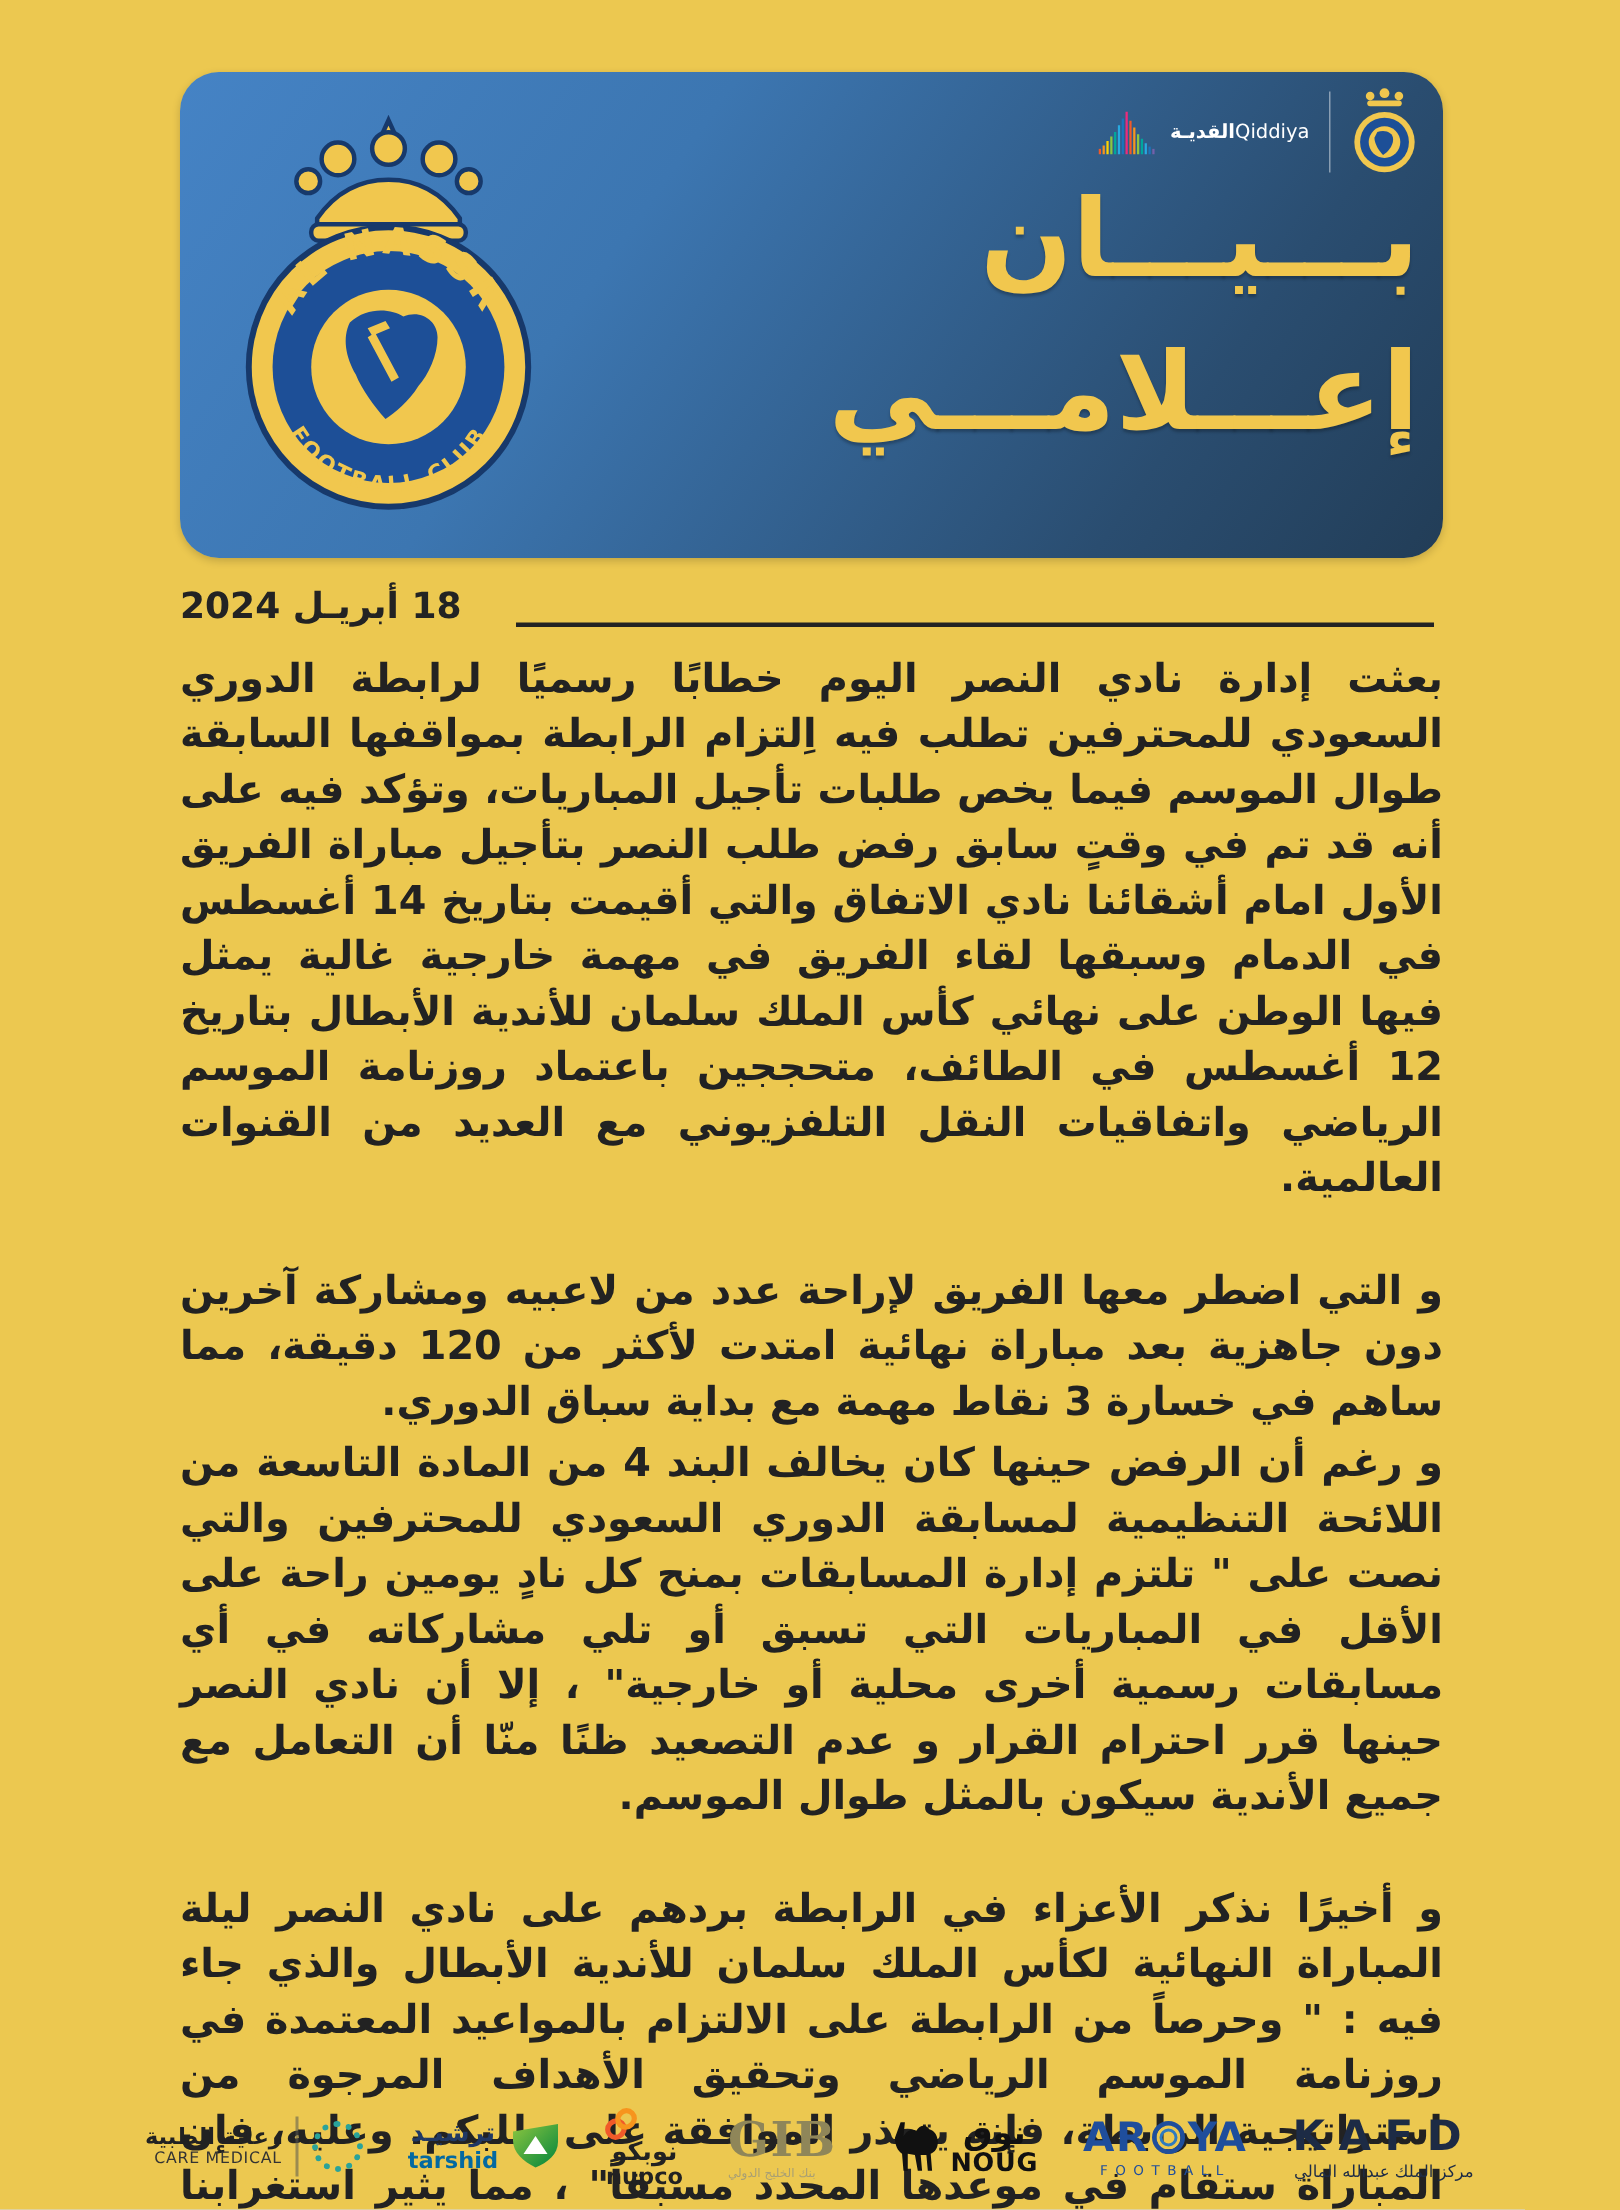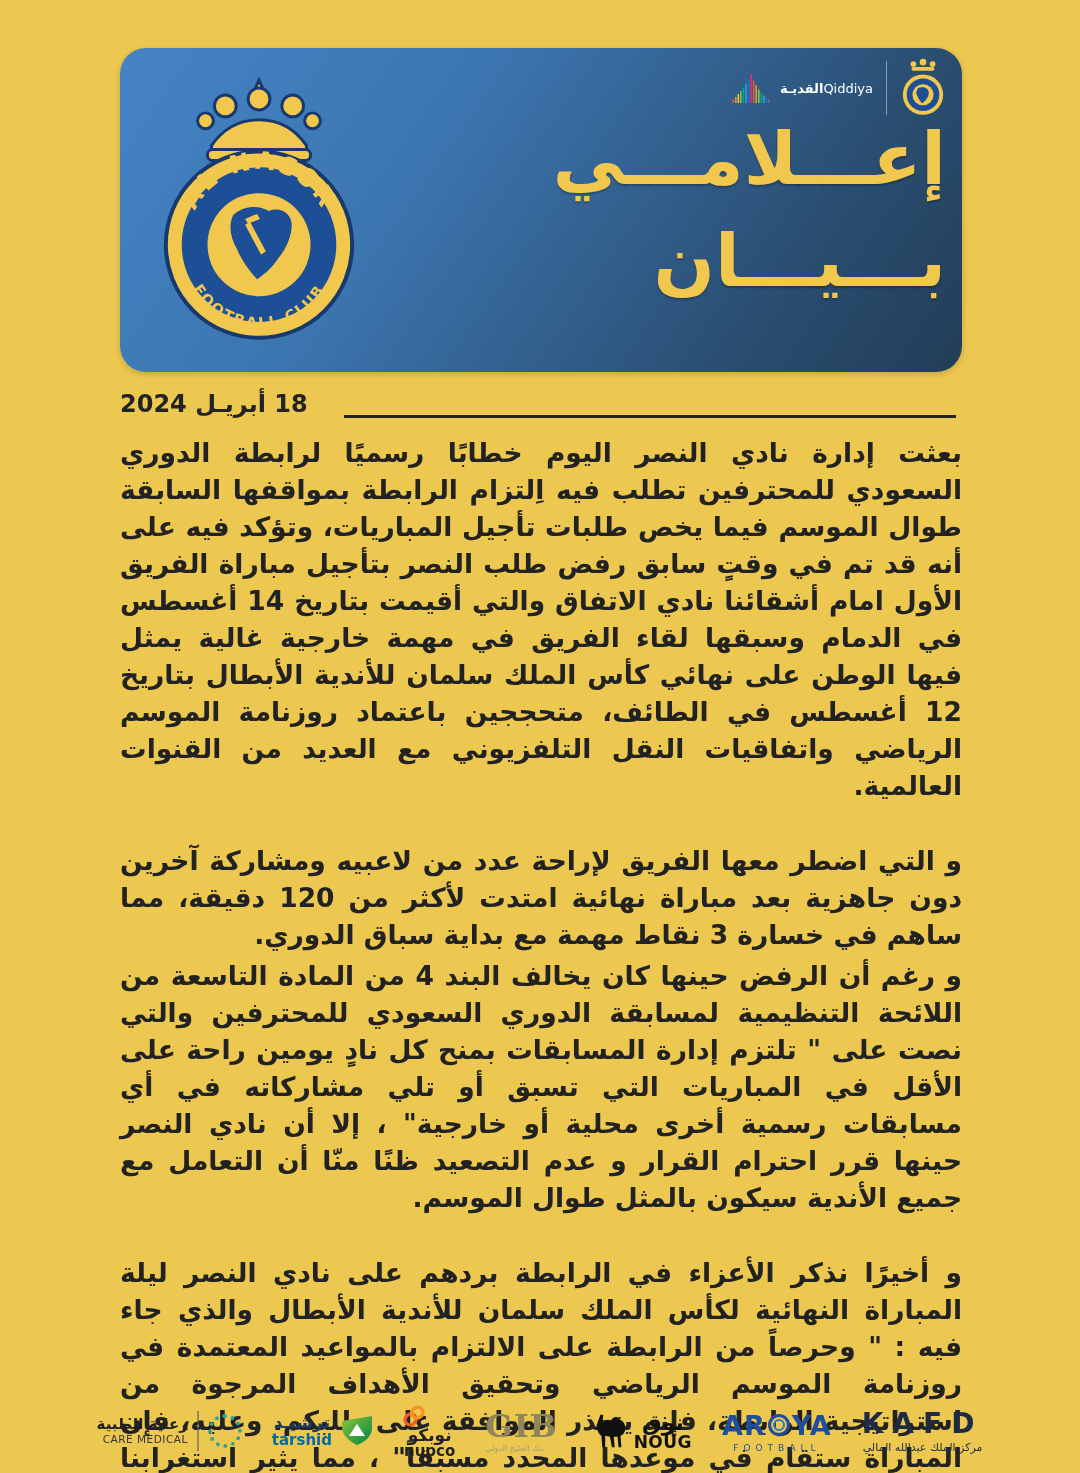--- a/index.html
+++ b/index.html
@@ -118,22 +118,22 @@
         <text font-size="25" font-weight="bold" fill="#f1c74e" letter-spacing="3" font-family="DejaVu Sans, sans-serif">
           <textPath href="#arcTop" startOffset="50%" text-anchor="middle">AL NASSR</textPath>
         </text>
         <text font-size="15" font-weight="bold" fill="#f1c74e" letter-spacing="2" font-family="DejaVu Sans, sans-serif">
           <textPath href="#arcBot" startOffset="50%" text-anchor="middle">FOOTBALL CLUB</textPath>
         </text>
       </g>
     </svg>
 
     <div class="main-title">
+      <div>بـــيـــان</div>
       <div>إعـــلامـــي</div>
-      <div>بـــيـــان</div>
     </div>
 
     <div class="partner-strip">
       <div class="qiddiya">
         <svg width="56" height="30" viewBox="0 0 56 40">
           <g>
             <rect x="2" y="35" width="2" height="5" fill="#f15a29"></rect>
             <rect x="5.4" y="32" width="2" height="8" fill="#f7941d"></rect>
             <rect x="8.8" y="28" width="2" height="12" fill="#ffd200"></rect>
             <rect x="12.2" y="24" width="2" height="16" fill="#8dc63f"></rect>

